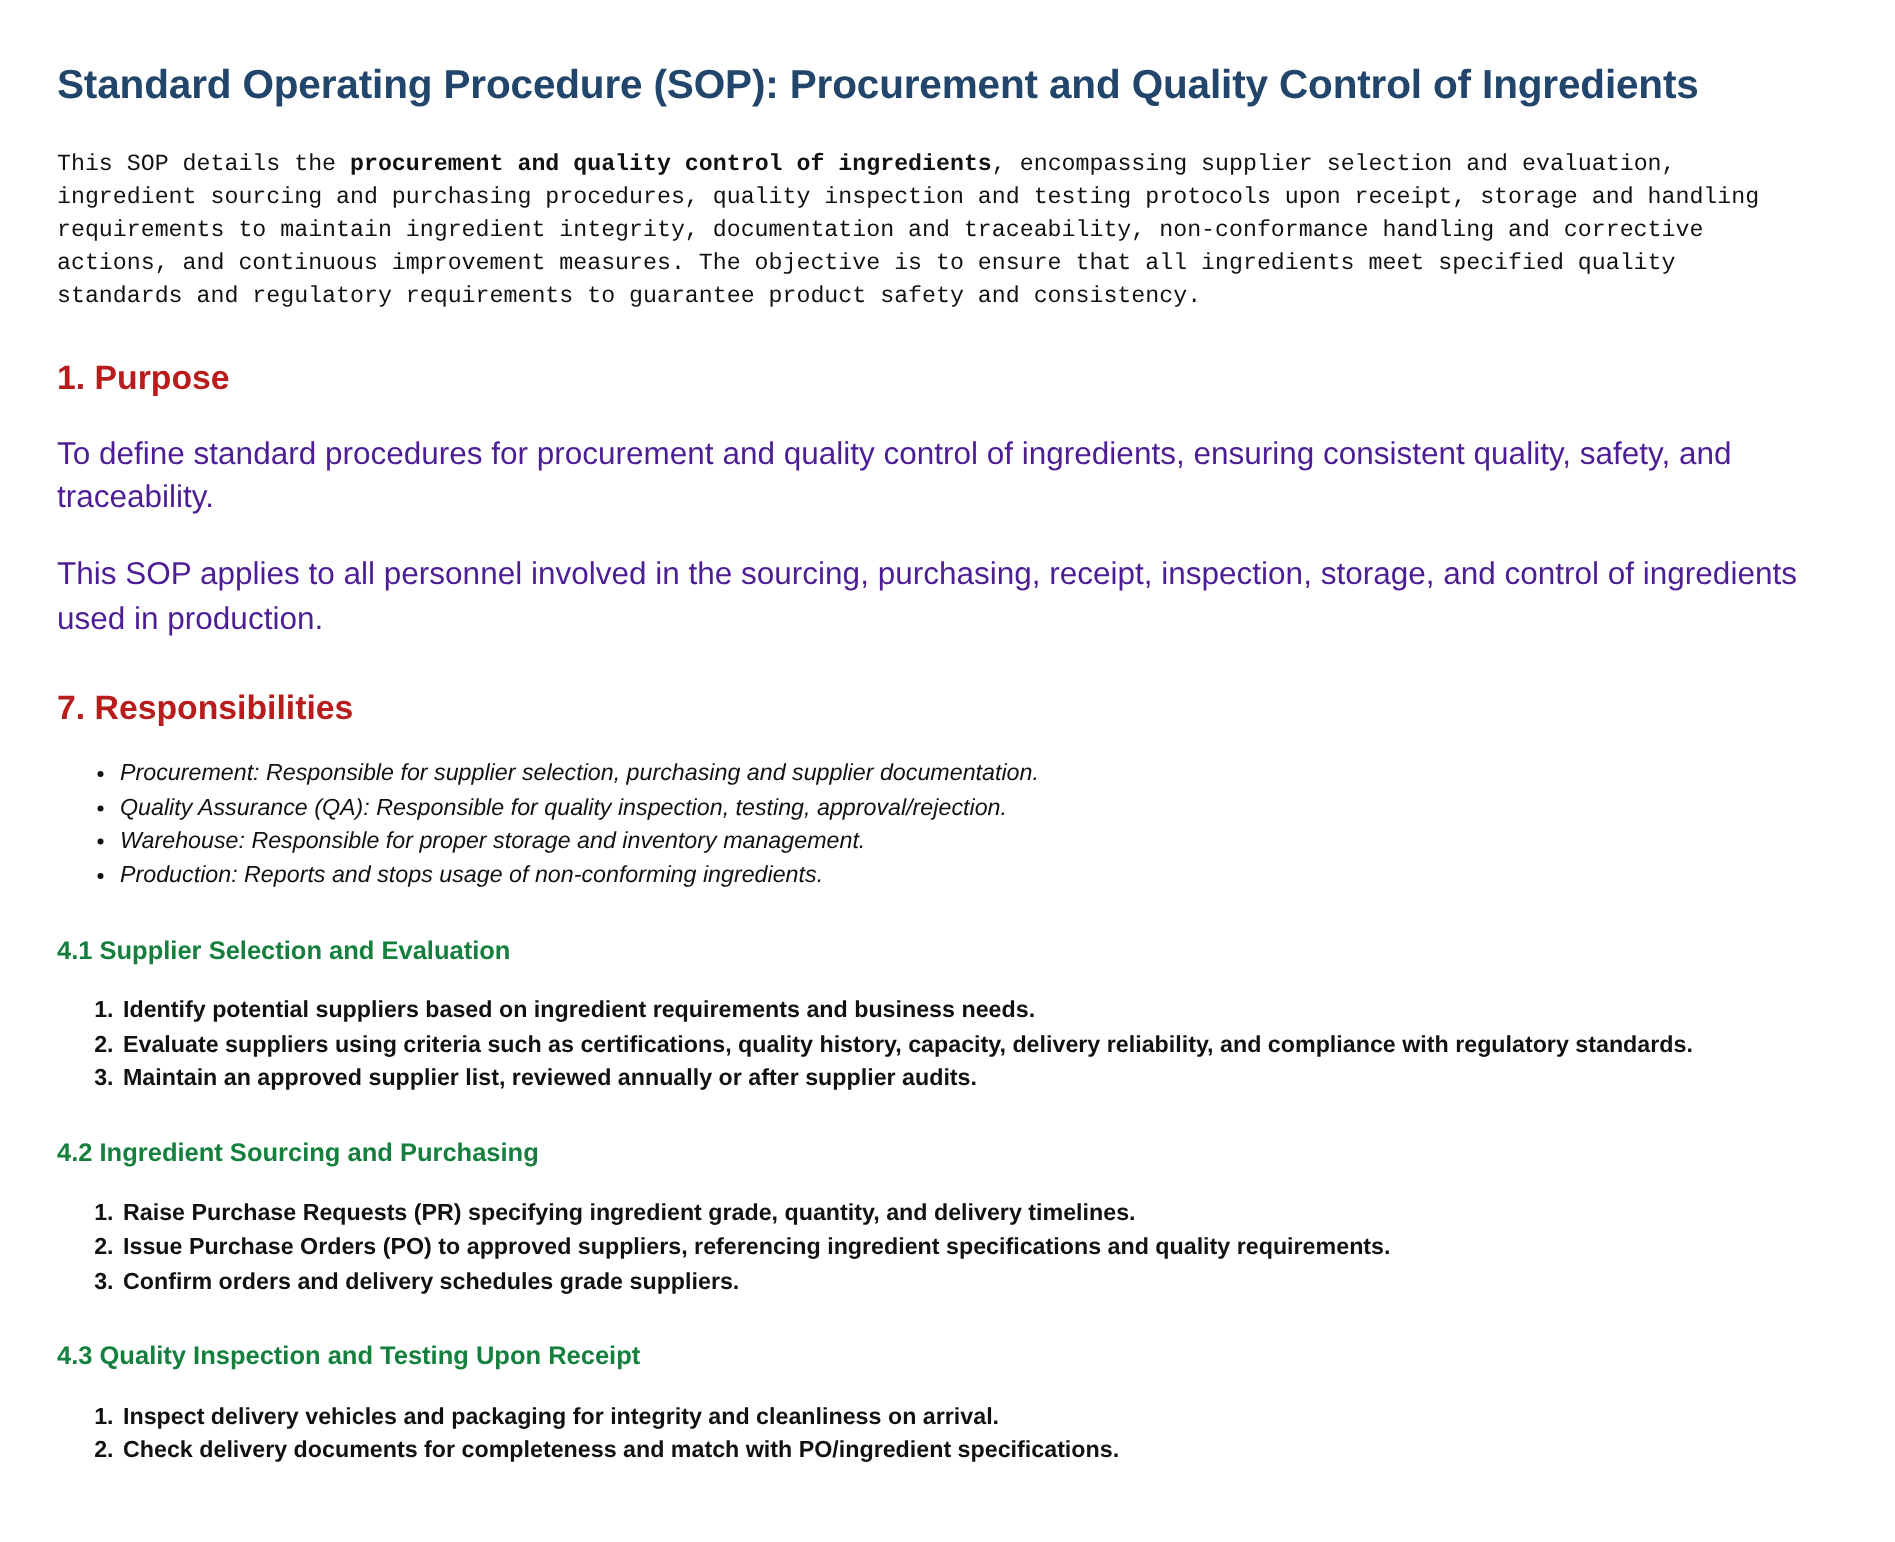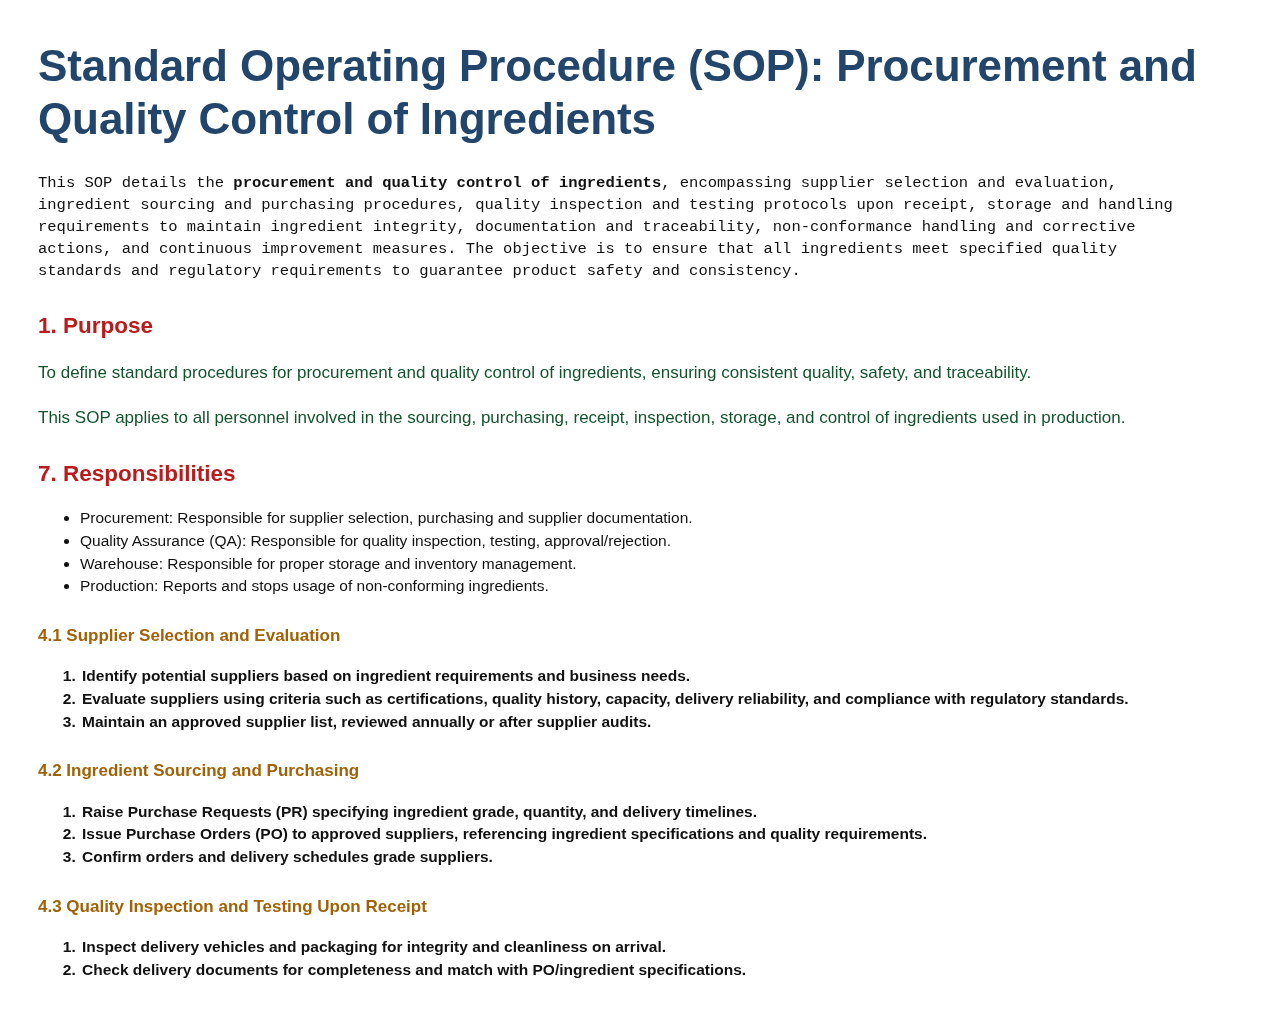--- a/index.html
+++ b/index.html
@@ -14,21 +14,21 @@
     width: 1263px;
     height: 1028px;
     overflow: hidden;
   }
   .page {
     padding: 30px 62px 0 38px;
     box-sizing: border-box;
     width: 1263px;
   }
   h1.doc-title {
-    font-size: 44px;
+    font-size: 27px;
     line-height: 1.2;
     font-weight: bold;
     color: #21456b;
     margin: 10px 0 0 0;
     letter-spacing: -0.1px;
   }
   p.intro {
     font-size: 15.5px;
     line-height: 1.42;
     margin: 26px 0 0 0;
@@ -40,35 +40,36 @@
   h2.sec {
     font-size: 22.5px;
     font-weight: bold;
     color: #b91c1c;
     margin: 30px 0 0 0;
     line-height: 1.25;
   }
   h3.subsec {
     font-size: 17px;
     font-weight: bold;
-    color: #a16207;
+    color: #15803d;
     margin: 27px 0 0 0;
     line-height: 1.25;
   }
   p.body-text {
-    font-size: 17px;
+    font-size: 21px;
     line-height: 1.42;
     margin: 21px 0 0 0;
-    color: #14532d;
+    color: #4c1d95;
     max-width: 1165px;
   }
   ul.bullets {
     margin: 19px 0 0 0;
     padding-left: 42px;
     list-style-type: disc;
+    font-style: italic;
   }
   ol.steps {
     margin: 19px 0 0 0;
     padding-left: 42px;
     list-style-type: decimal;
   }
   ul.bullets li, ol.steps li {
     font-size: 15.5px;
     line-height: 1.465;
     color: #111111;

